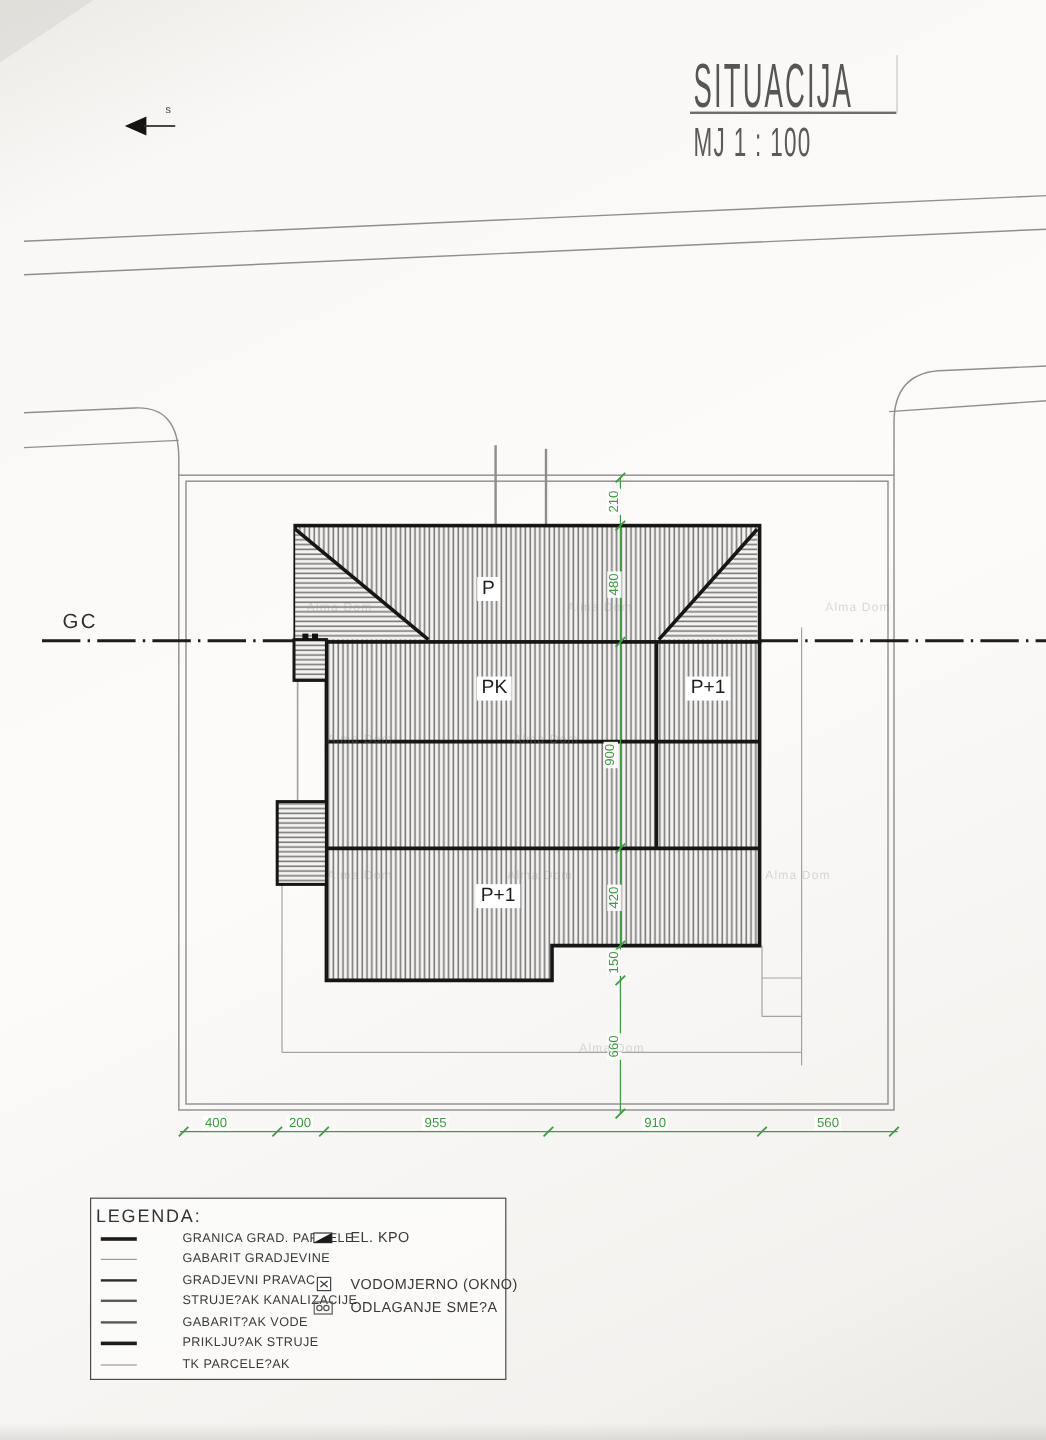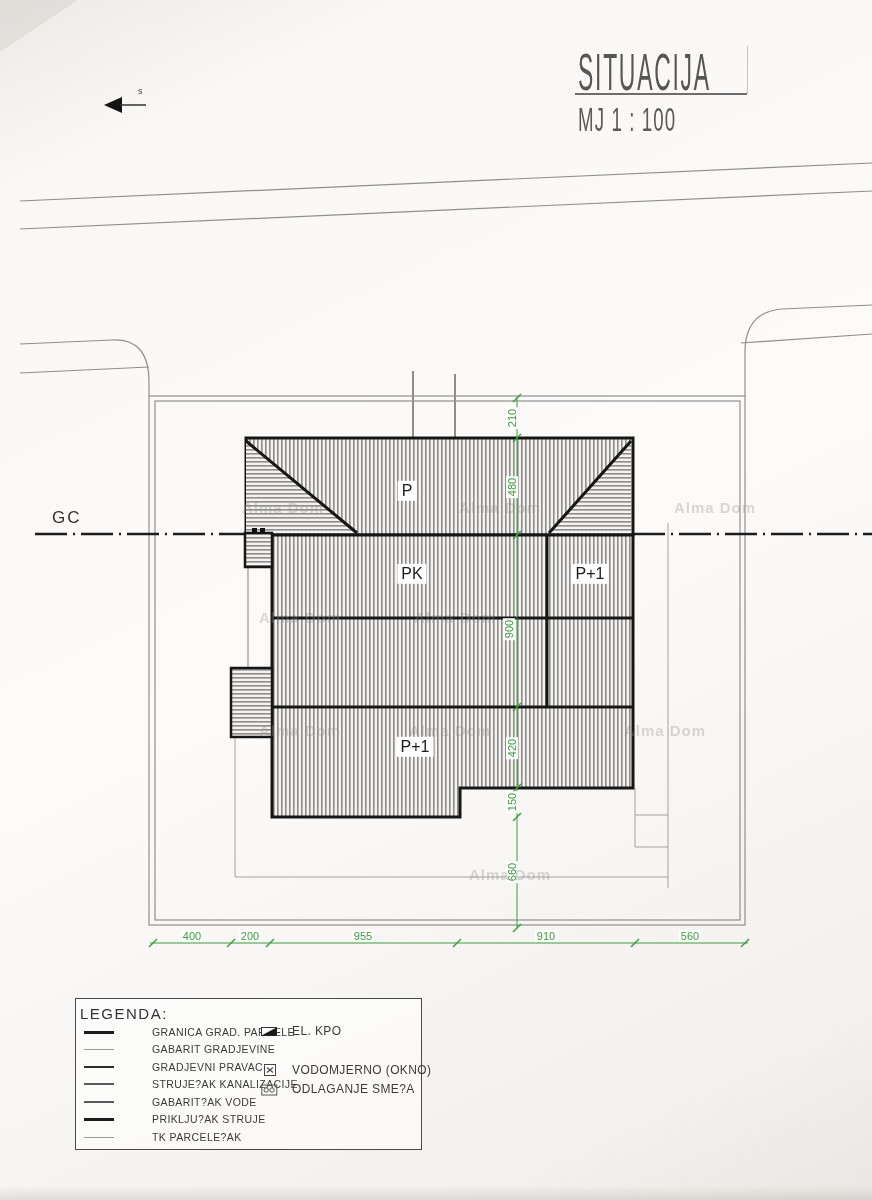--- a/index.html
+++ b/index.html
@@ -25,21 +25,21 @@
   
   .gc-label{left:52px;top:508px;font-size:17px;letter-spacing:2px;color:#2e2e2e;}
   .north-s{left:138px;top:86px;font-size:9px;color:#444;}
   .bld-label{
     background:#ffffff;color:#1c1c1c;font-size:16px;padding:1px 4px;line-height:1.15;
     transform:translate(-50%,-50%);white-space:nowrap;
   }
   .dim{color:#3d9c40;font-size:11px;background:rgba(255,255,255,0.92);padding:0 2px;
        transform:translate(-50%,-50%);white-space:nowrap;}
   .dim.vert{transform:translate(-50%,-50%) rotate(-90deg);}
-  .wm{color:#8d8d8d;opacity:.32;font-size:15px;letter-spacing:1px;transform:translate(-50%,-50%);white-space:nowrap;font-weight:bold;}
+  .wm{color:#8d8d8d;opacity:.32;font-size:10px;letter-spacing:1px;transform:translate(-50%,-50%);white-space:nowrap;}
   
   .legend{
     left:75px;top:998px;width:345px;height:150px;border:1.5px solid #4a4a4a;background:rgba(255,255,255,0.55);
   }
   .legend-heading{position:absolute;left:4px;top:6px;font-size:15px;letter-spacing:1.5px;color:#333;}
   .lrow{position:absolute;height:14px;display:flex;align-items:center;}
   .lsample{position:absolute;left:8px;width:30px;}
   .ltext{position:absolute;left:76px;font-size:10.5px;letter-spacing:0.4px;color:#3a3a3a;white-space:nowrap;}
   .rtext{position:absolute;left:216px;font-size:12px;letter-spacing:0.4px;color:#3a3a3a;white-space:nowrap;}
   .ls-thick{height:3px;background:#1c1c1c;}
@@ -165,21 +165,21 @@
   <div class="abs bld-label" style="left:590px;top:574px">P+1</div>
   <div class="abs bld-label" style="left:415px;top:747px">P+1</div>
 
   <div class="abs dim vert" style="left:512px;top:418px">210</div>
   <div class="abs dim vert" style="left:512px;top:487px">480</div>
   <div class="abs dim vert" style="left:509px;top:629px">900</div>
   <div class="abs dim vert" style="left:512px;top:748px">420</div>
   <div class="abs dim vert" style="left:512px;top:802px">150</div>
   <div class="abs dim vert" style="left:512px;top:872px">660</div>
 
-  <div class="abs dim" style="left:192px;top:936px">400</div>
+  <div class="abs dim" style="left:180px;top:936px">400</div>
   <div class="abs dim" style="left:250px;top:936px">200</div>
   <div class="abs dim" style="left:363px;top:936px">955</div>
   <div class="abs dim" style="left:546px;top:936px">910</div>
   <div class="abs dim" style="left:690px;top:936px">560</div>
 
   <div class="abs wm" style="left:283px;top:507px">Alma Dom</div>
   <div class="abs wm" style="left:500px;top:507px">Alma Dom</div>
   <div class="abs wm" style="left:715px;top:507px">Alma Dom</div>
   <div class="abs wm" style="left:300px;top:617px">Alma Dom</div>
   <div class="abs wm" style="left:455px;top:617px">Alma Dom</div>

